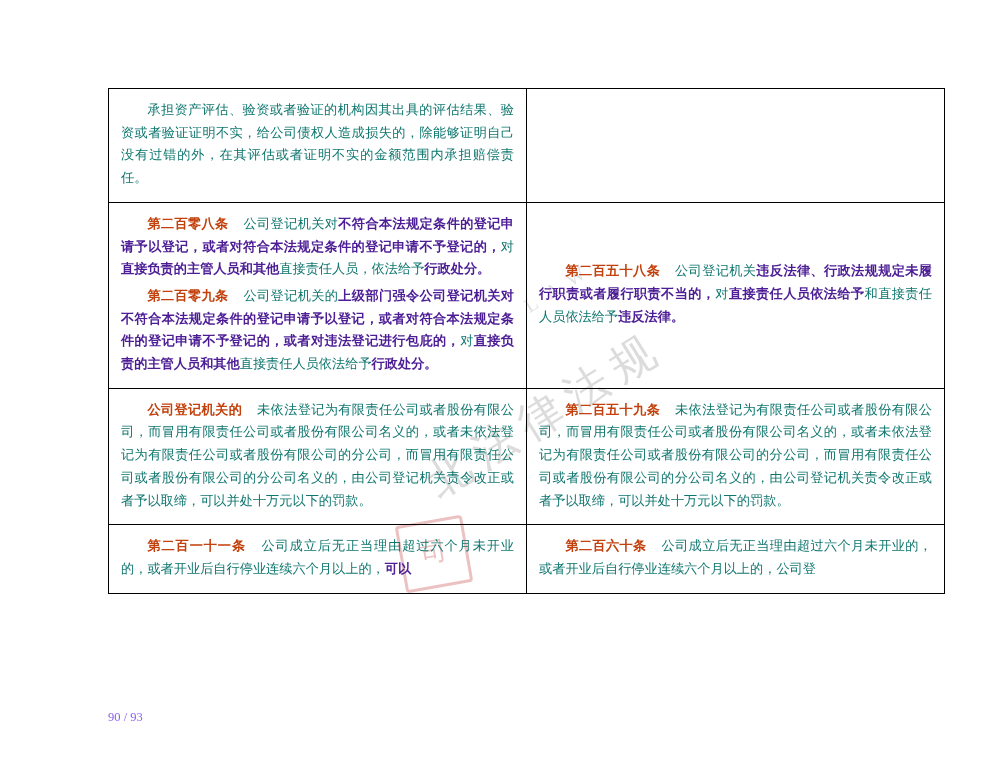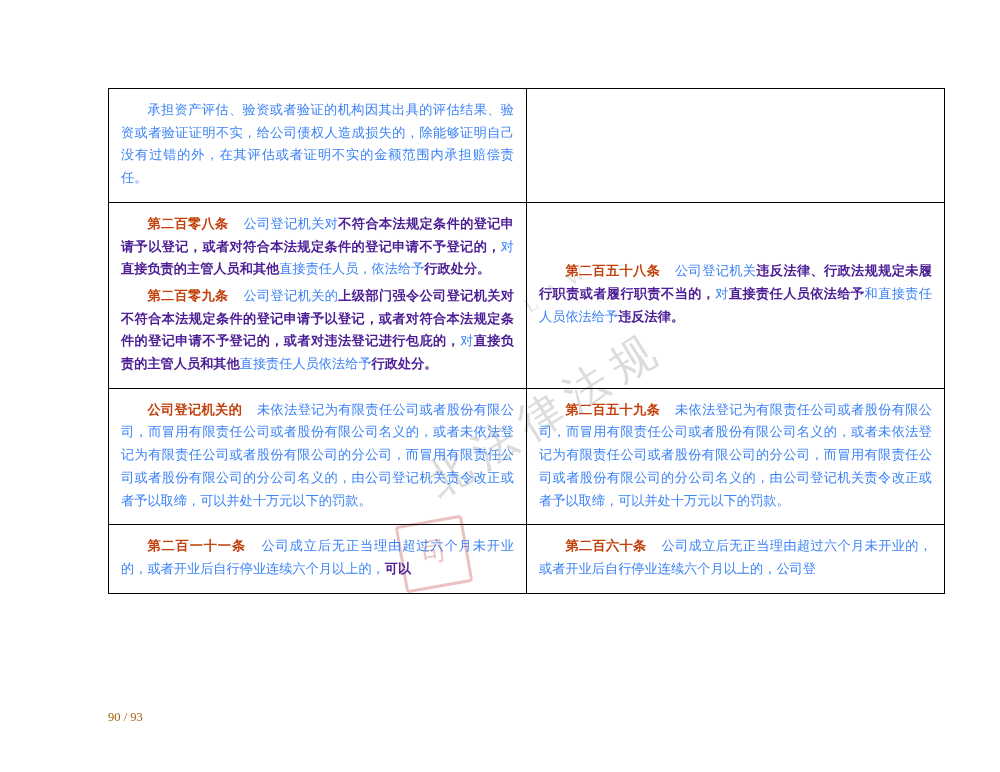--- a/index.html
+++ b/index.html
@@ -86,37 +86,37 @@
   p.para {
     margin: 0;
     text-indent: 2em;
     text-align: justify;
   }
   p.para + p.para { margin-top: 4px; }
   .red-b {
     color: #4c1d95;
     font-weight: bold;
   }
-  .blk { color: #3b82f6; font-weight: normal; }
+  .blk { color: #0f766e; font-weight: normal; }
   .art-no {
     color: #c2410c;
     font-weight: bold;
   }
   .gap { display: inline-block; width: 1.1em; }
 
   .center-mid {
     vertical-align: middle !important;
   }
 
   .footer {
     position: absolute;
     left: 108px;
     top: 710px;
     font-size: 12.5px;
-    color: #a16207;
+    color: #8b5cf6;
     font-family: "Liberation Serif", "DejaVu Serif", serif;
     z-index: 10;
   }
 </style>
 </head>
 <body>
 
 <div class="page">
 
   <div class="watermark">

